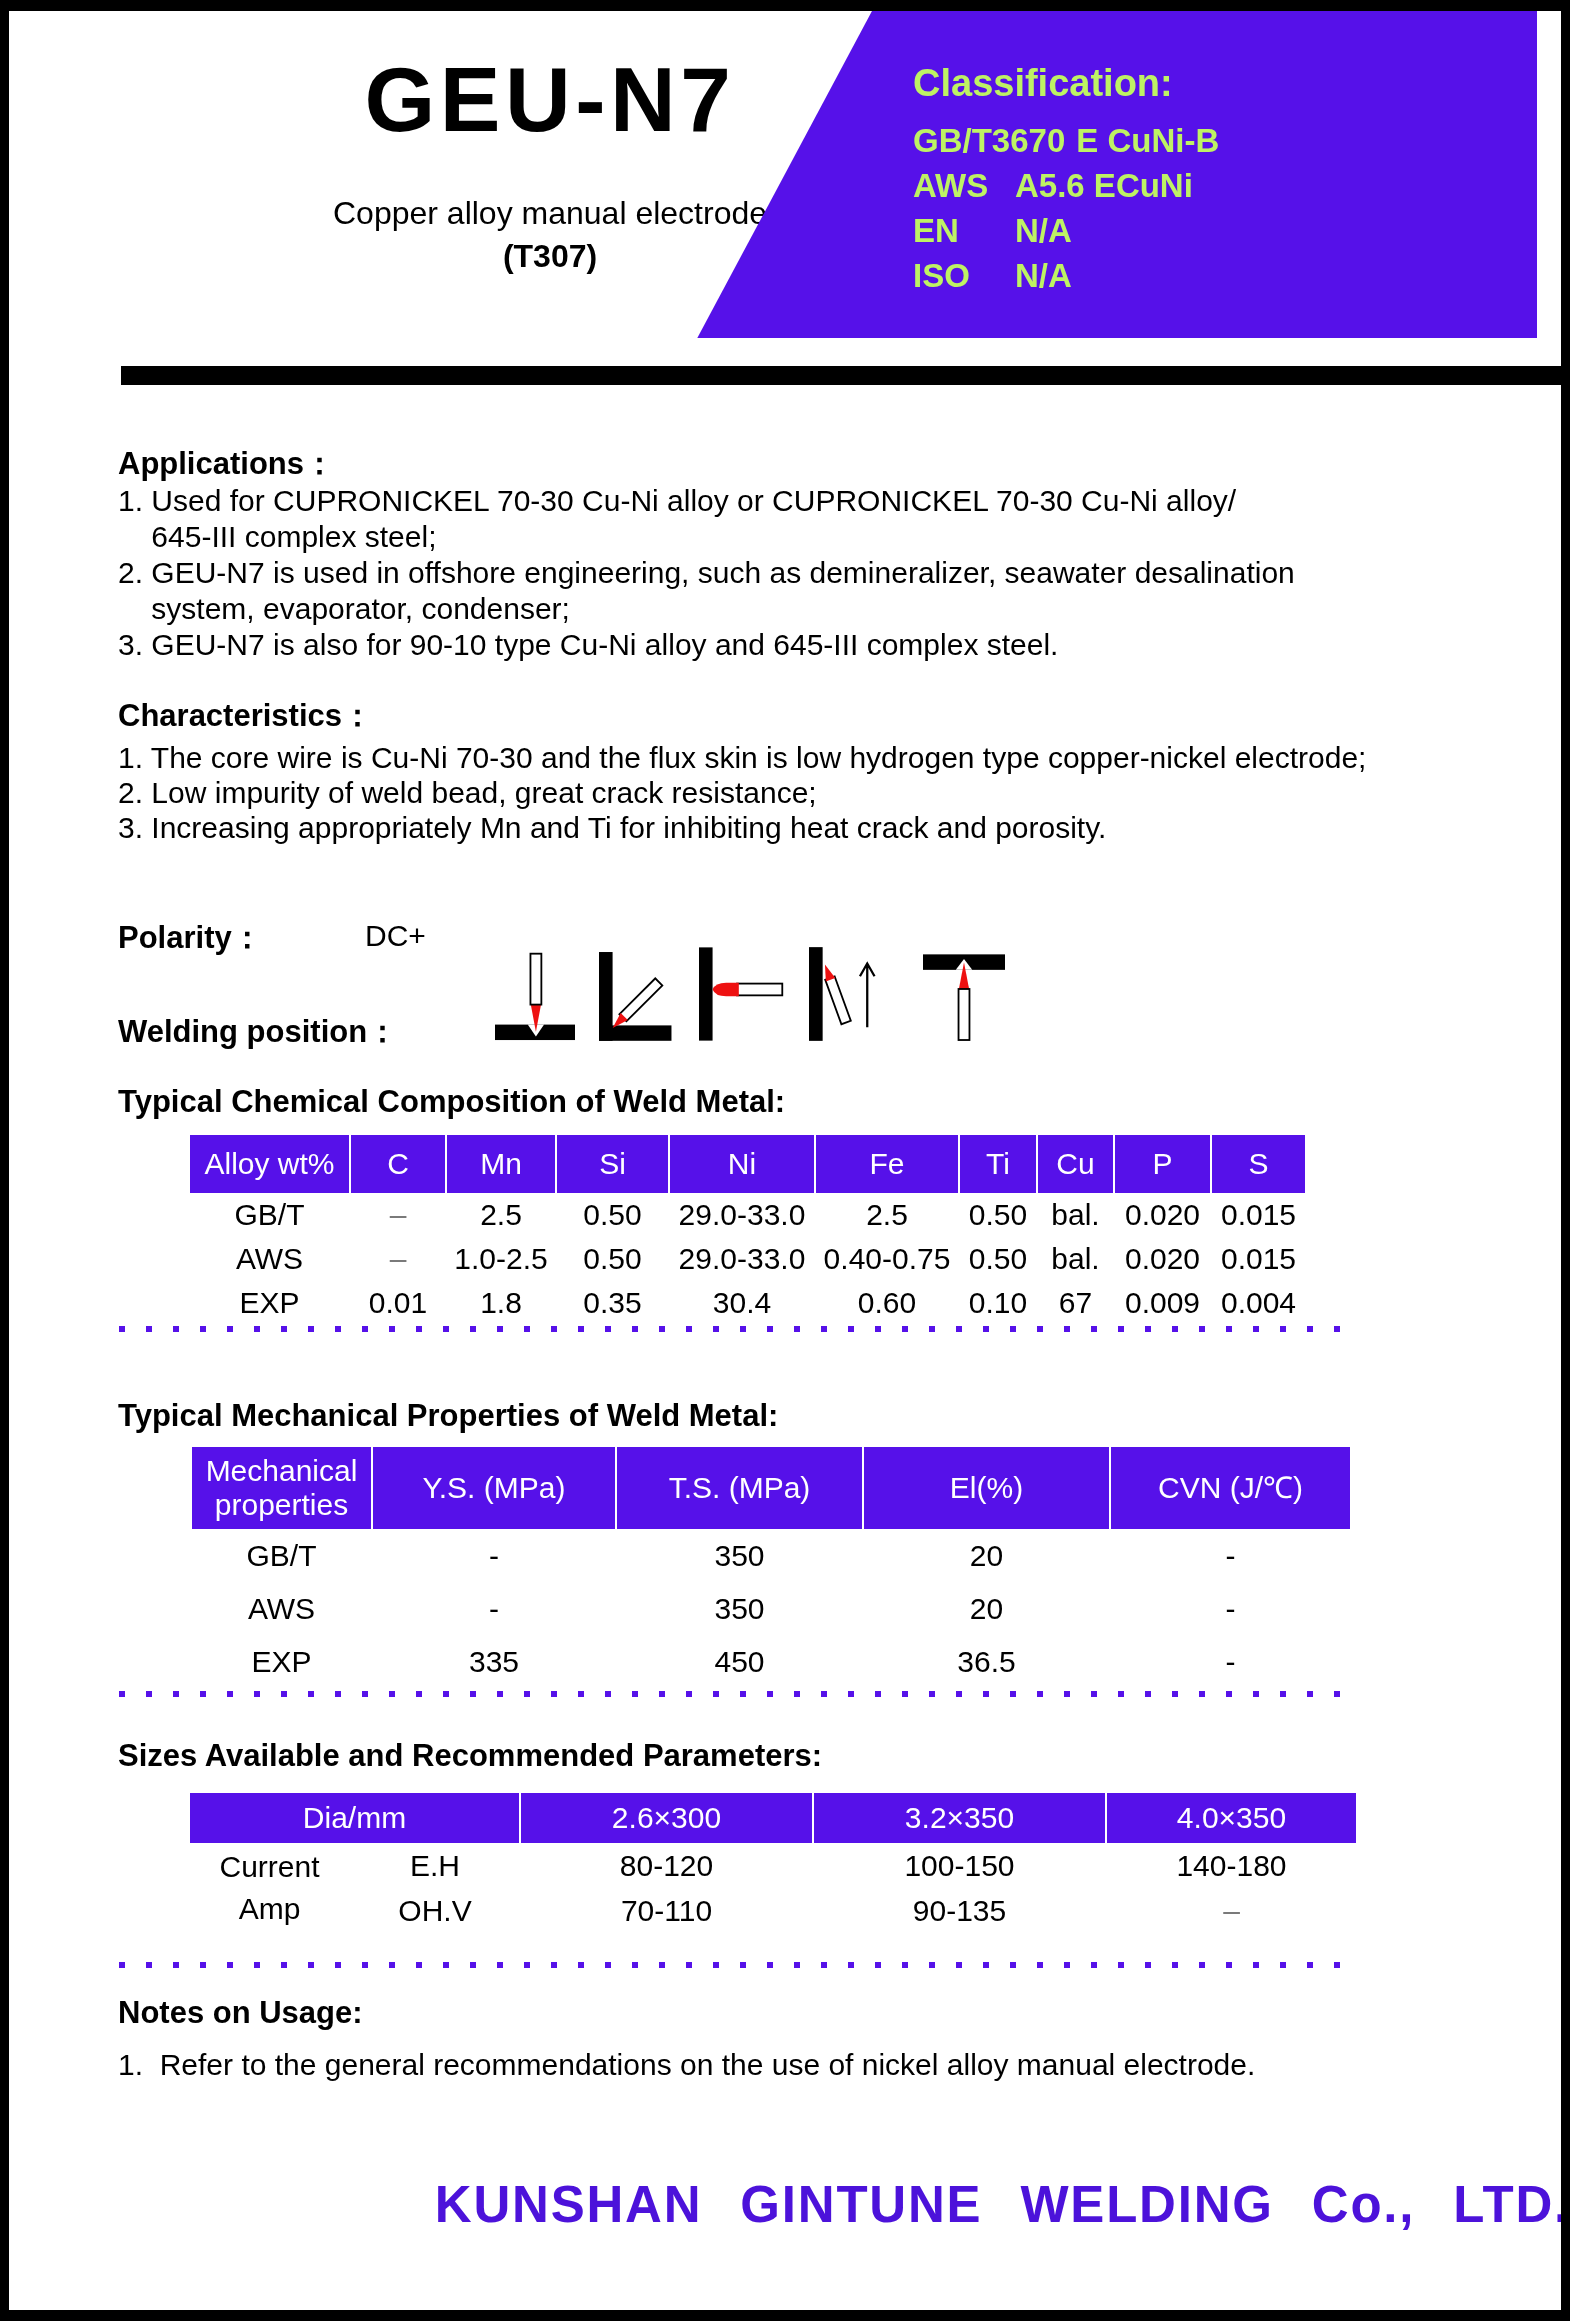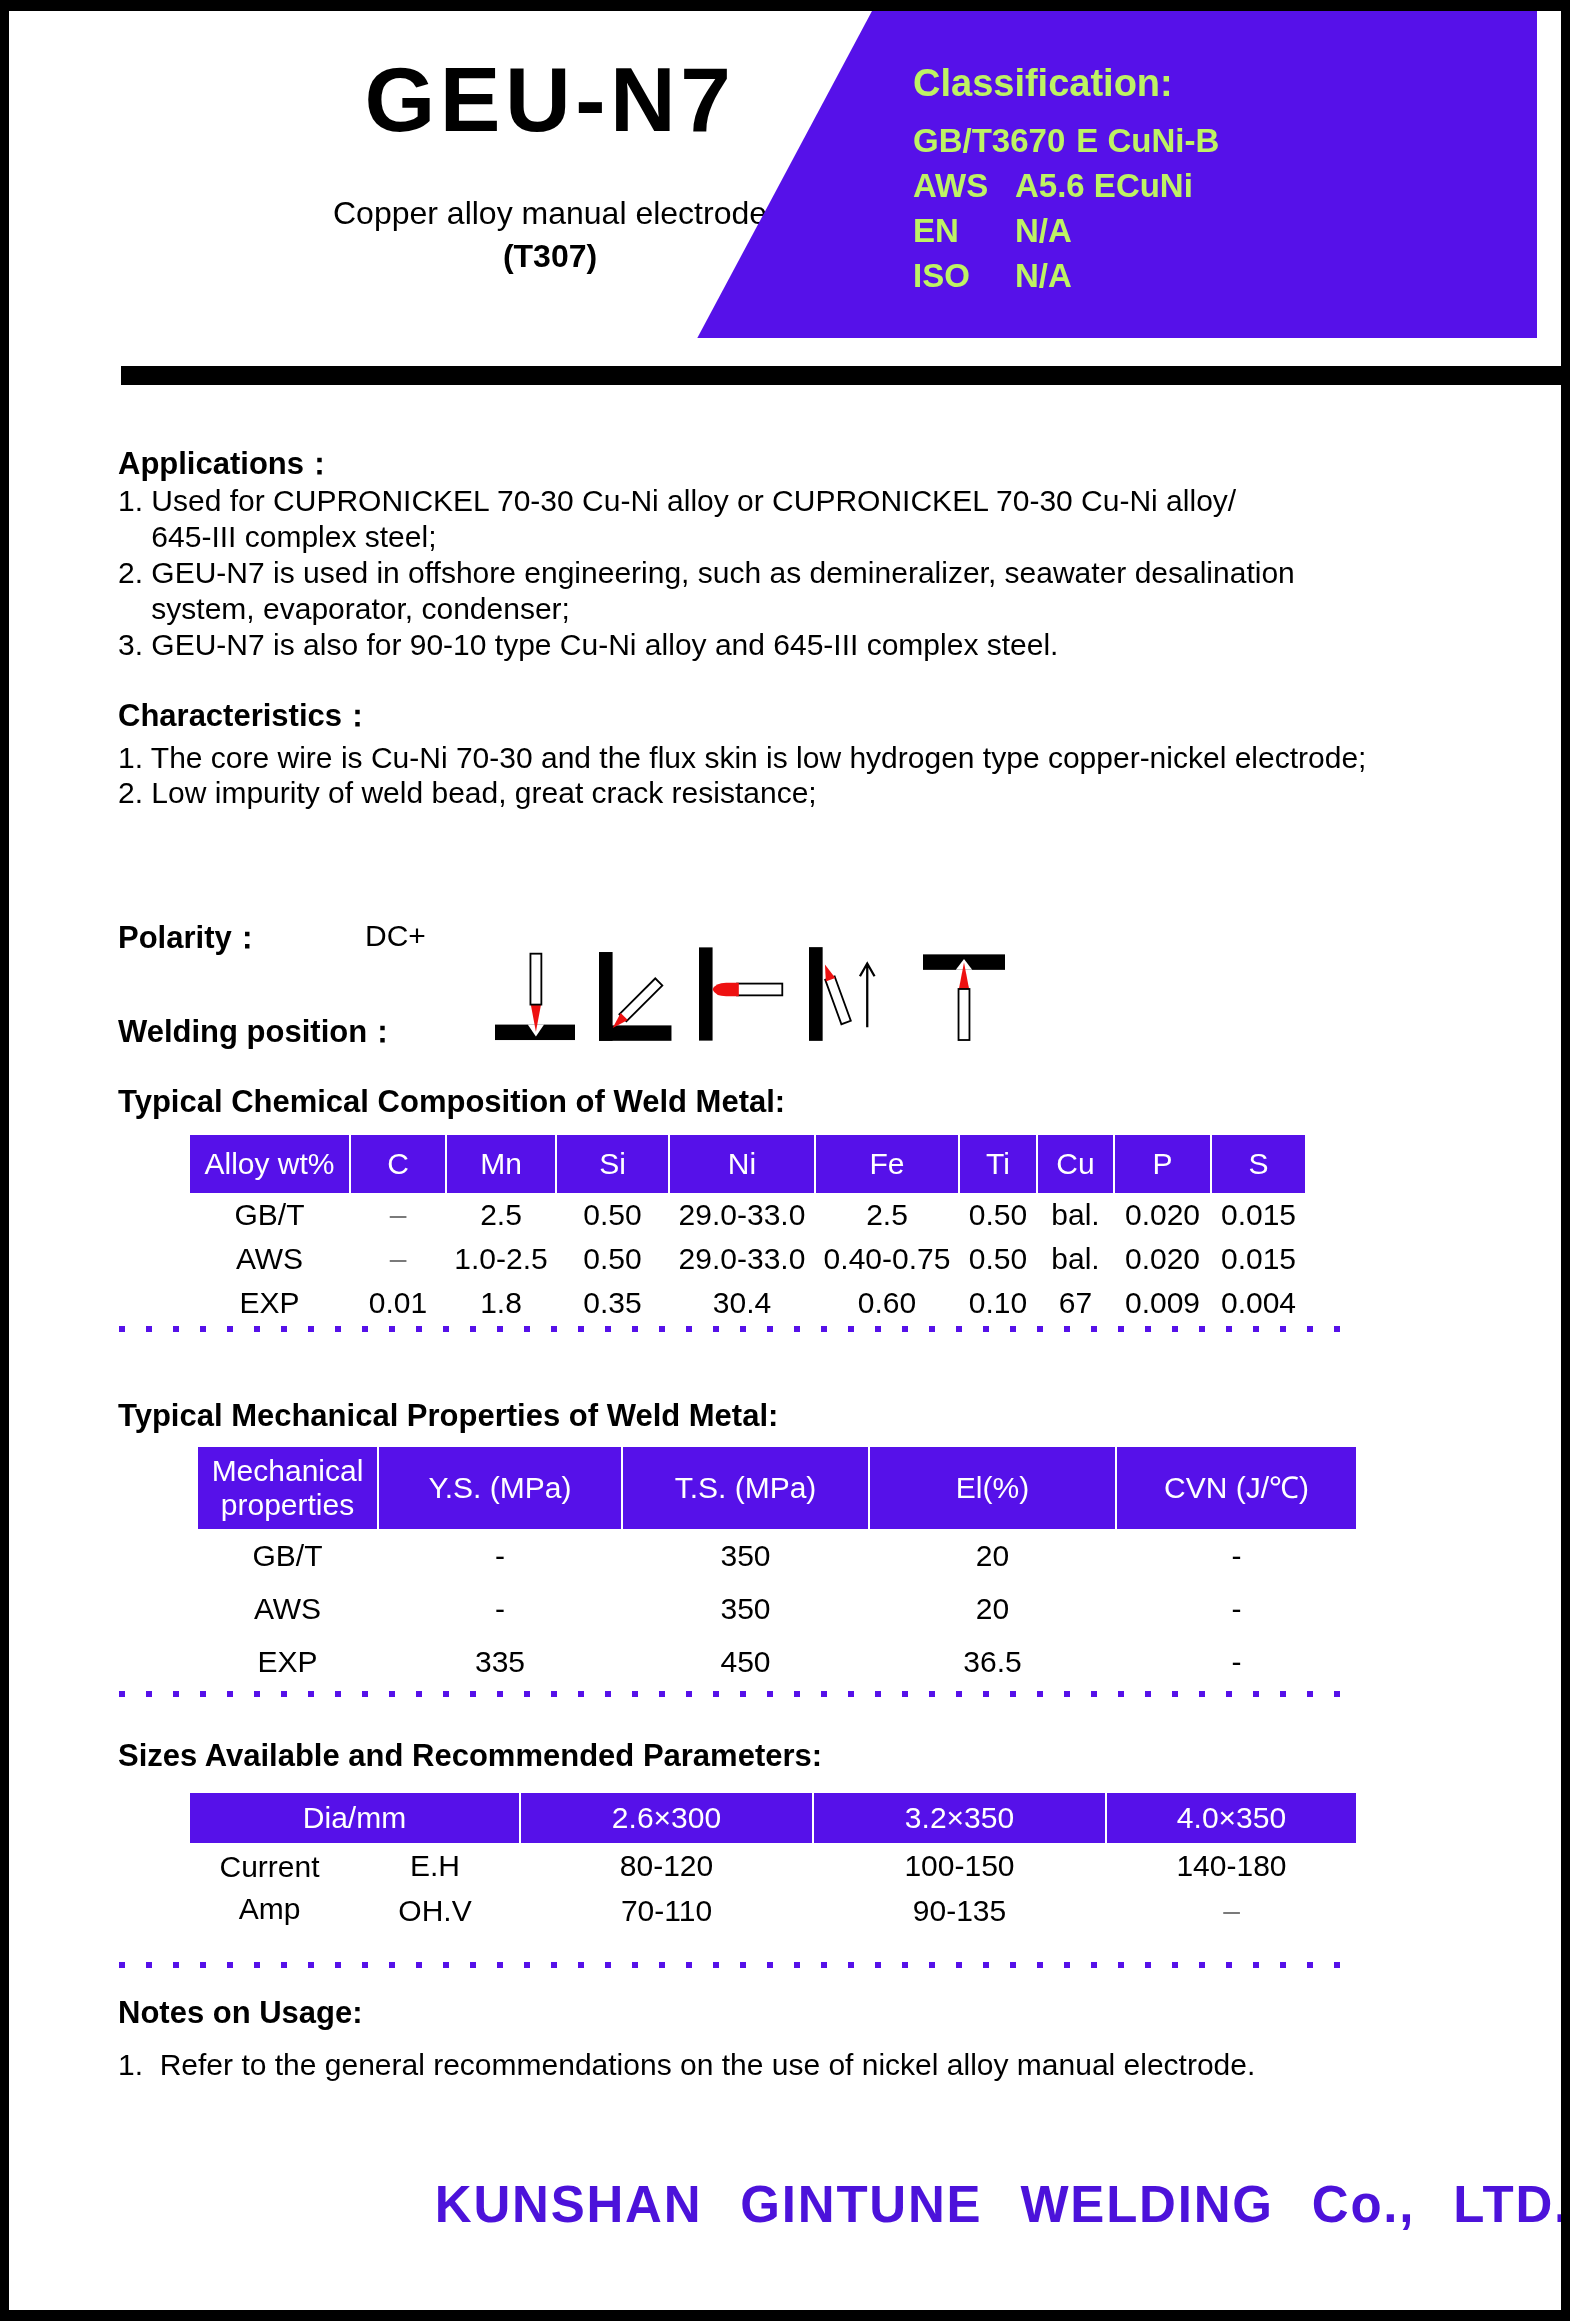--- a/index.html
+++ b/index.html
@@ -30,21 +30,21 @@
   .icons{left:495px;top:947px;display:flex;align-items:flex-end;gap:23.6px;}
   .tip{fill:var(--tip_red);}
   
   table.tbl{position:absolute;border-collapse:separate;border-spacing:2.7px 0;table-layout:fixed;}
   table.tbl th{background:var(--accent);color:#fff;font-weight:normal;font-size:30px;
                text-align:center;vertical-align:middle;line-height:1.15;padding:0;}
   table.tbl td{font-size:30px;text-align:center;vertical-align:middle;padding:0;}
   .chem-tbl{left:188px;top:1135px;}
   .chem-tbl th{height:58px;}
   .chem-tbl td{height:44px;}
-  .mech-tbl{left:196px;top:1447px;}
+  .mech-tbl{left:190px;top:1447px;}
   .mech-tbl th{height:82px;}
   .mech-tbl td{height:53px;}
   .size-tbl{left:188px;top:1793px;}
   .size-tbl th{height:50px;}
   .size-tbl td{height:45px;}
   .grp-cell div{line-height:42px;}
   .dim{color:var(--dim);}
   .dotline{position:absolute;height:6.4px;width:1238px;left:119px;
     background-image:repeating-linear-gradient(to right,var(--accent) 0,var(--accent) 6.4px,transparent 6.4px,transparent 27px);}
   
@@ -89,20 +89,21 @@
   <div class="line">    645-III complex steel;</div>
   <div class="line">2. GEU-N7 is used in offshore engineering, such as demineralizer, seawater desalination</div>
   <div class="line">    system, evaporator, condenser;</div>
   <div class="line">3. GEU-N7 is also for 90-10 type Cu-Ni alloy and 645-III complex steel.</div>
 </div>
 
 <div class="abs h1" style="left:118px;top:695px;">Characteristics：</div>
 <div class="abs body-text char-text" style="left:118px;top:740px;">
   <div class="line">1. The core wire is Cu-Ni 70-30 and the flux skin is low hydrogen type copper-nickel electrode;</div>
   <div class="line">2. Low impurity of weld bead, great crack resistance;</div>
+  <div class="line">3. Increasing appropriately Mn and Ti for inhibiting heat crack and porosity.</div>
 </div>
 
 <div class="abs h1" style="left:118px;top:917px;">Polarity：</div>
 <div class="abs" style="left:365px;top:919px;font-size:30px;">DC+</div>
 <div class="abs h1" style="left:118px;top:1011px;">Welding position：</div>
 
 <div class="abs icons">
   <span>
     <svg width="80" height="91" viewBox="0 0 88 100">
       <rect x="0" y="82" width="88" height="17" fill="#000"></rect>

